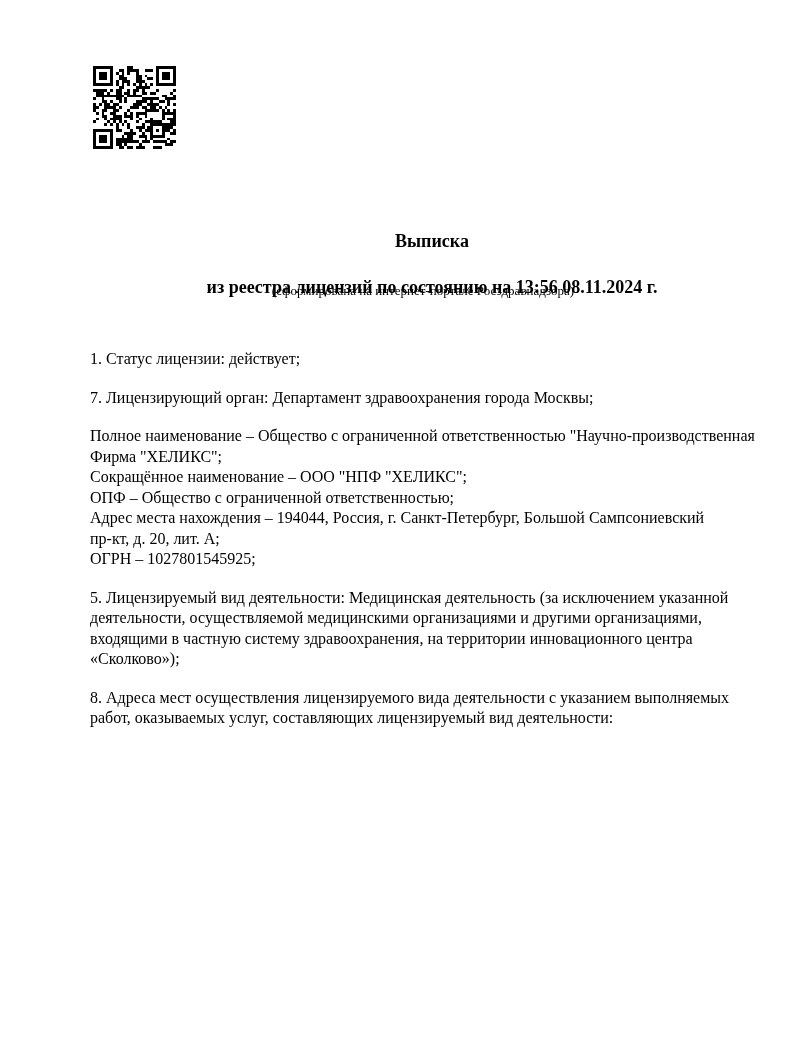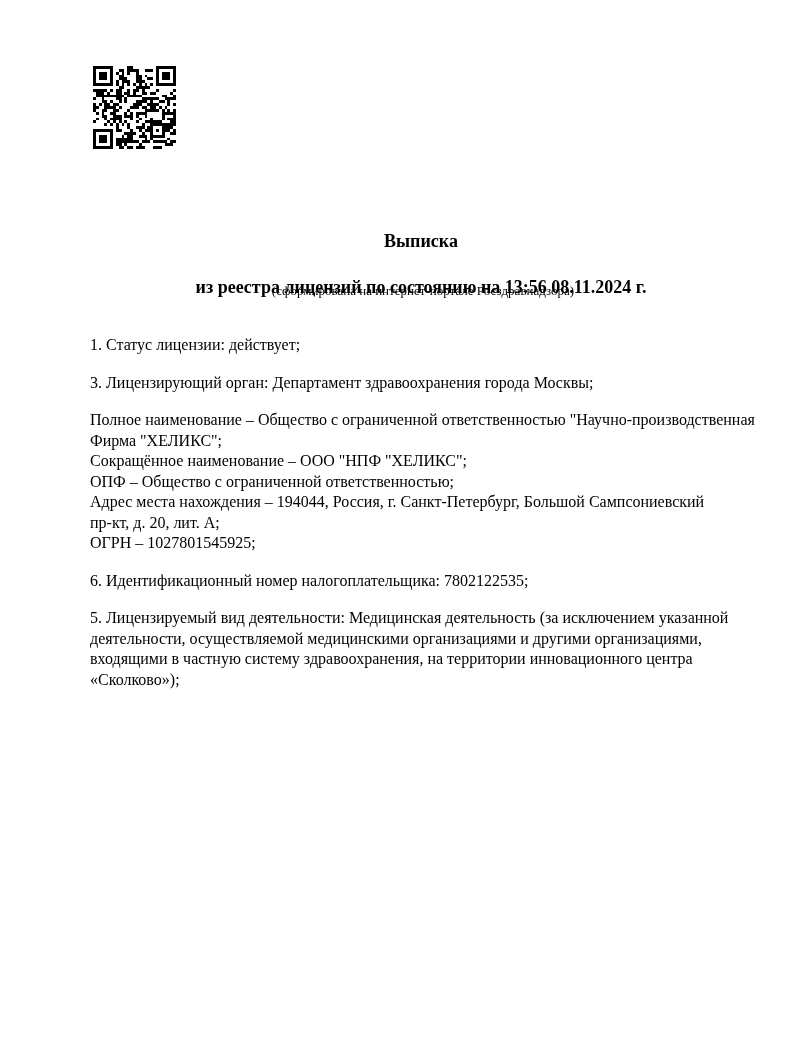--- a/index.html
+++ b/index.html
@@ -20,21 +20,21 @@
     position: absolute;
     top: 66px;
     left: 93px;
     width: 83px;
     height: 83px;
   }
   .qr svg { display: block; width: 83px; height: 83px; }
   .title-block {
     position: absolute;
     top: 207px;
-    left: 88px;
+    left: 99px;
     width: 666px;
     text-align: center;
     font-weight: bold;
     font-size: 18px;
     line-height: 23px;
     white-space: pre-line;
   }
   .subtitle {
     position: absolute;
     top: 282px;
@@ -46,21 +46,21 @@
   }
   .doc-body {
     position: absolute;
     top: 331px;
     left: 90px;
     width: 690px;
     font-size: 16px;
     line-height: 20.5px;
   }
   .para {
-    margin: 4px 0 17px 0;
+    margin: 18px 0 17px 0;
     white-space: pre-line;
   }
 </style>
 </head>
 <body>
 
 <div class="page">
 
   <div class="qr">
     <svg id="qr-svg" viewBox="0 0 29 29" shape-rendering="crispEdges" xmlns="http://www.w3.org/2000/svg">
@@ -491,28 +491,29 @@
 
   <div class="title-block">
     <div>Выписка</div>
     <div>из реестра лицензий по состоянию на 13:56 08.11.2024 г.</div>
   </div>
 
   <div class="subtitle">(сформирована на интернет-портале Росздравнадзора)</div>
 
   <div class="doc-body">
     <p class="para">1. Статус лицензии: действует;</p>
-    <p class="para">3. Лицензирующий орган: Департамент здравоохранения города Москвы;</p>
+    <p class="para">7. Лицензирующий орган: Департамент здравоохранения города Москвы;</p>
     <p class="para">Полное наименование – Общество с ограниченной ответственностью "Научно-производственная
 Фирма "ХЕЛИКС";
 Сокращённое наименование – ООО "НПФ "ХЕЛИКС";
 ОПФ – Общество с ограниченной ответственностью;
 Адрес места нахождения – 194044, Россия, г. Санкт-Петербург, Большой Сампсониевский
 пр-кт, д. 20, лит. А;
 ОГРН – 1027801545925;</p>
-    <p class="para">6. Идентификационный номер налогоплательщика: 7802122535;</p>
     <p class="para">5. Лицензируемый вид деятельности: Медицинская деятельность (за исключением указанной
 деятельности, осуществляемой медицинскими организациями и другими организациями,
 входящими в частную систему здравоохранения, на территории инновационного центра
 «Сколково»);</p>
+    <p class="para">8. Адреса мест осуществления лицензируемого вида деятельности с указанием выполняемых
+работ, оказываемых услуг, составляющих лицензируемый вид деятельности:</p>
   </div>
 
 </div>
 
 </body></html>

